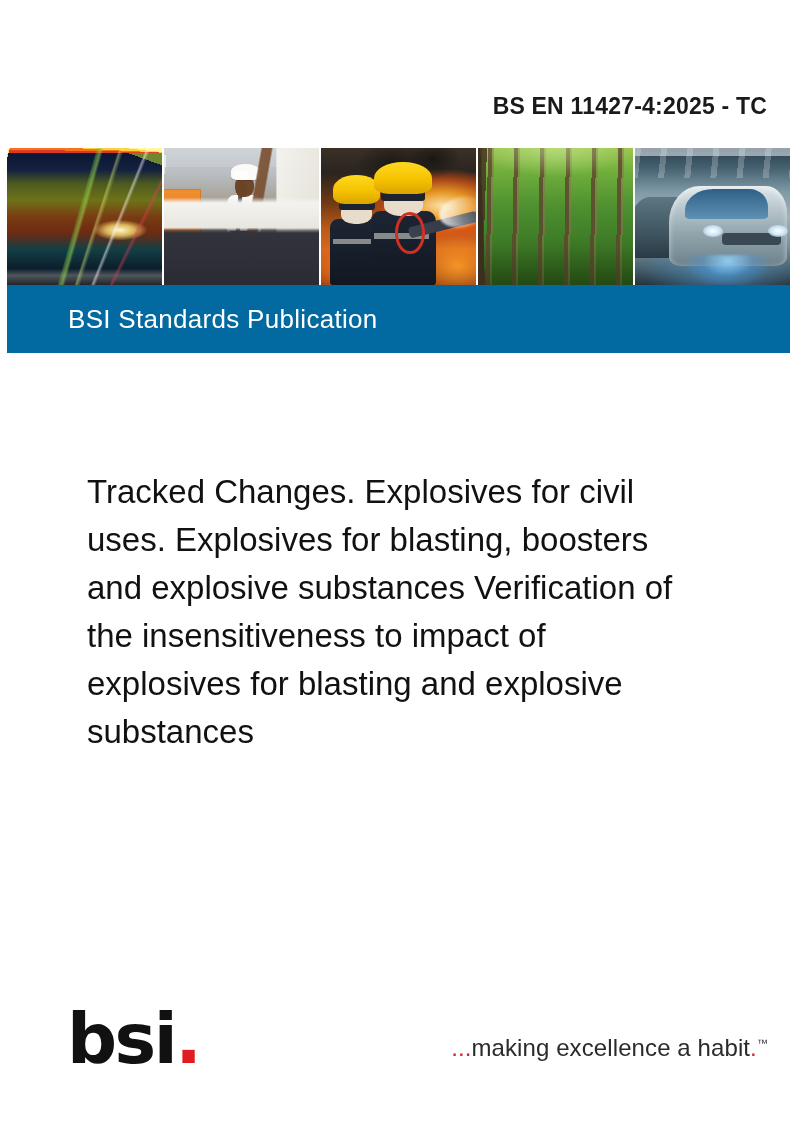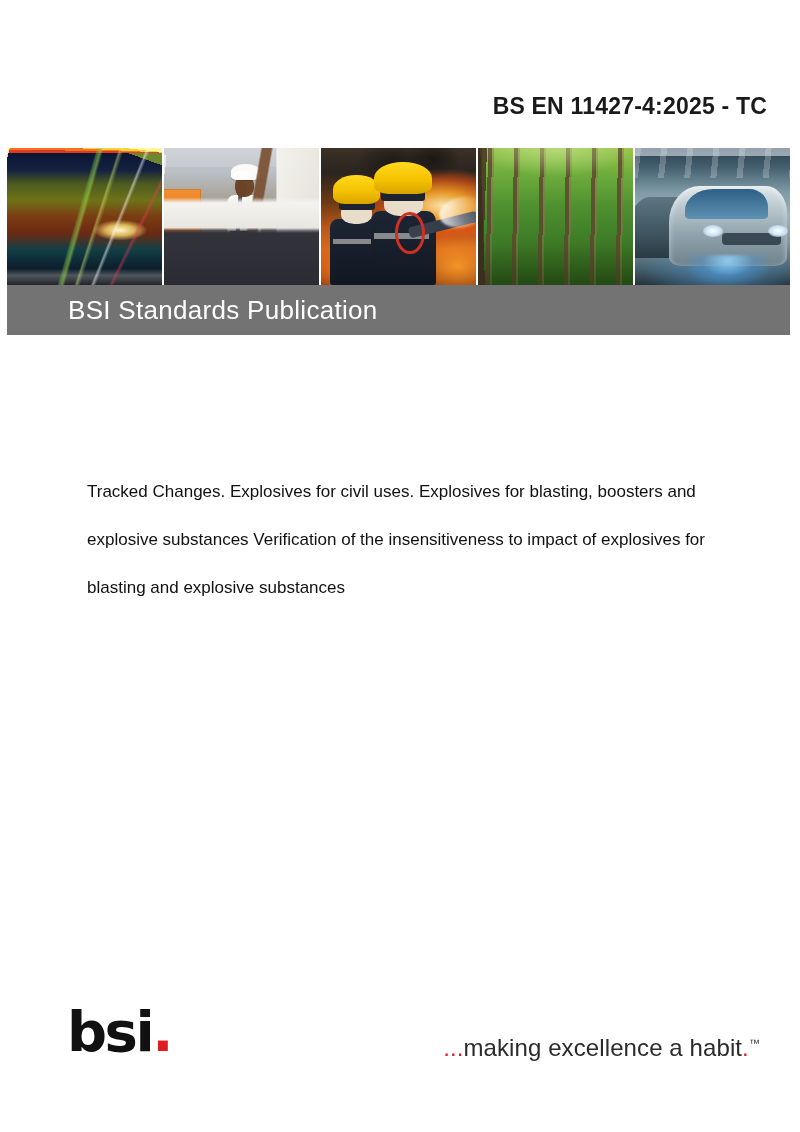--- a/index.html
+++ b/index.html
@@ -308,70 +308,70 @@
     background: radial-gradient(ellipse at center 20%, rgba(150,215,255,0.85) 0%, rgba(70,150,220,0.35) 45%, rgba(40,90,150,0) 80%);
     filter: blur(1px);
   }
 
   
   .red-banner {
     position: absolute;
     left: 7px;
     top: 285px;
     width: 783px;
-    height: 50px;
-    background: #737373;
+    height: 68px;
+    background: #0369a1;
   }
   .banner-text {
     position: absolute;
     left: 61px;
     top: 50%;
     transform: translateY(-50%);
     color: #ffffff;
     font-size: 26px;
     font-weight: 400;
     letter-spacing: 0.3px;
     white-space: nowrap;
   }
 
   
   .doc-title {
     position: absolute;
     left: 87px;
     top: 468px;
     width: 620px;
-    font-size: 17px;
+    font-size: 33px;
     line-height: 48px;
     color: #111111;
     font-weight: 400;
   }
 
   
   .bsi-logo {
     position: absolute;
     left: 67px;
     top: 1004px;
     width: 150px;
     height: 70px;
     line-height: 1;
   }
   .bsi-logo-text {
-    font-size: 56px;
+    font-size: 70px;
     font-weight: 700;
     color: #111111;
     letter-spacing: -2.5px;
     font-family: "DejaVu Sans", sans-serif;
   }
   .bsi-logo-dot {
     color: #e01b22;
   }
 
   .tagline {
     position: absolute;
-    right: 40px;
+    right: 32px;
     top: 1034px;
     font-size: 24px;
     color: #2b2b2b;
     font-weight: 400;
     white-space: nowrap;
     letter-spacing: 0.1px;
     margin-left: 20px;
   }
   .tagline-dots { color: #d8242c; }
   .tagline-dot  { color: #d8242c; }

